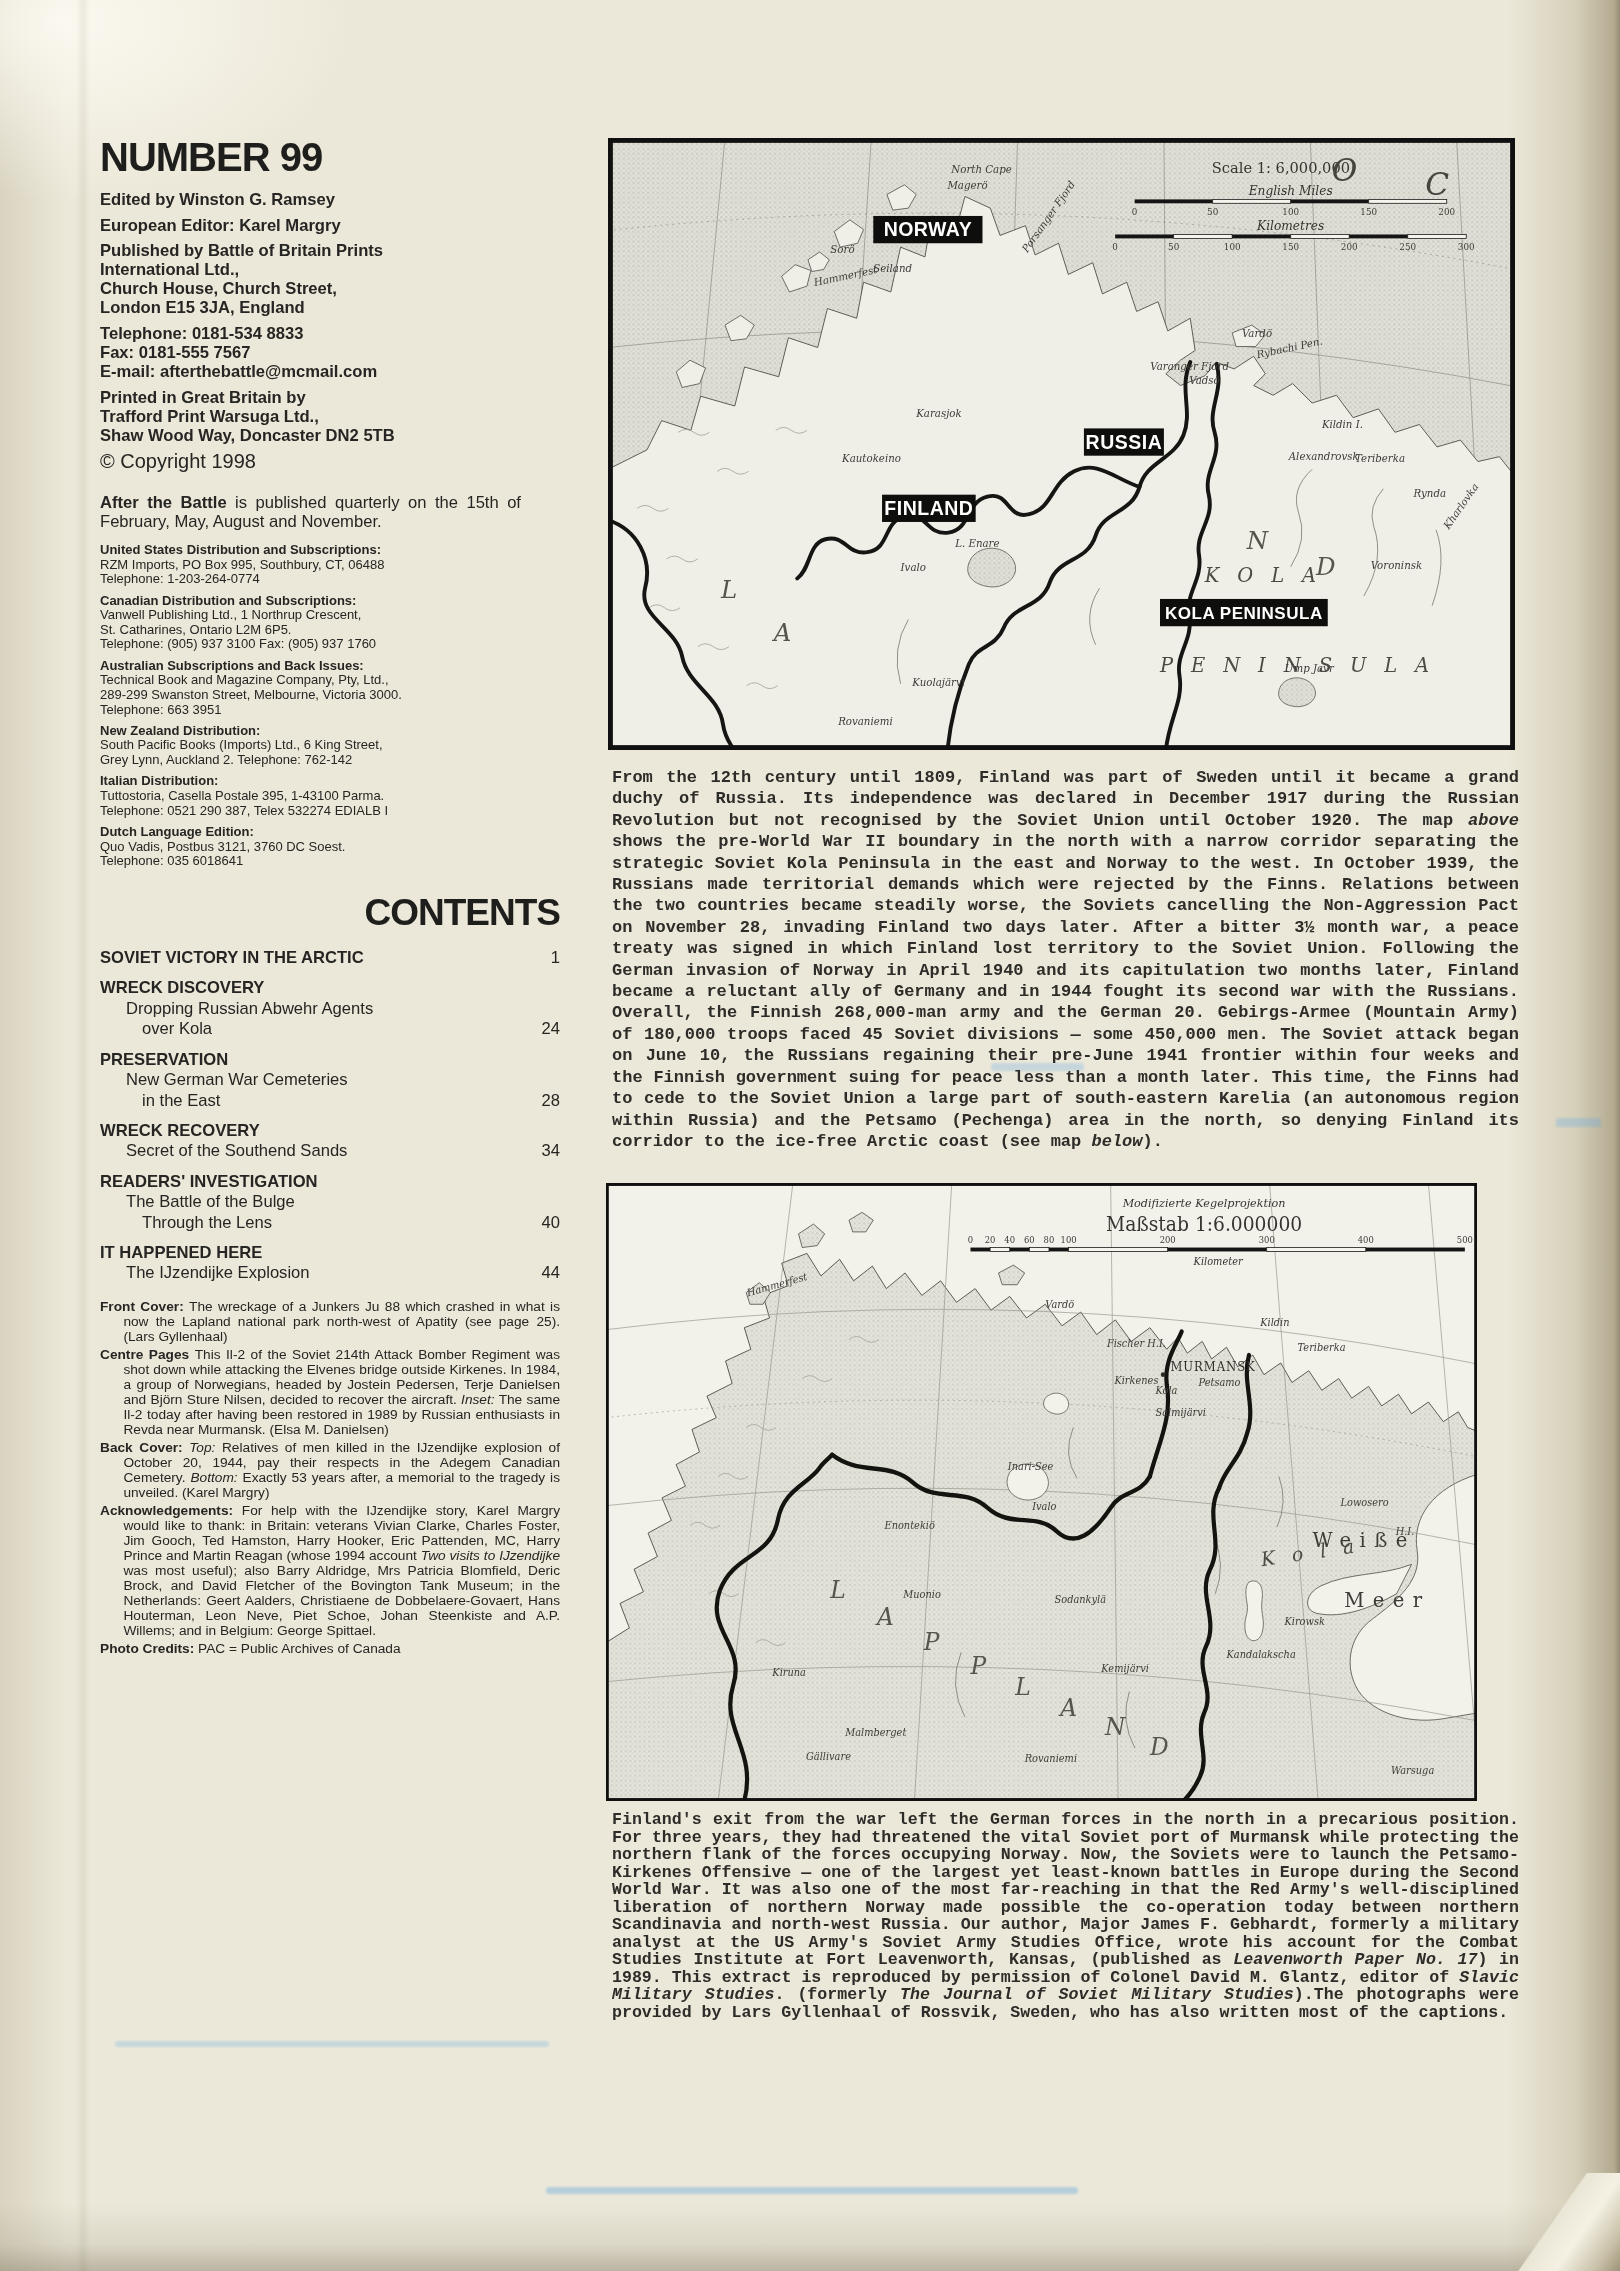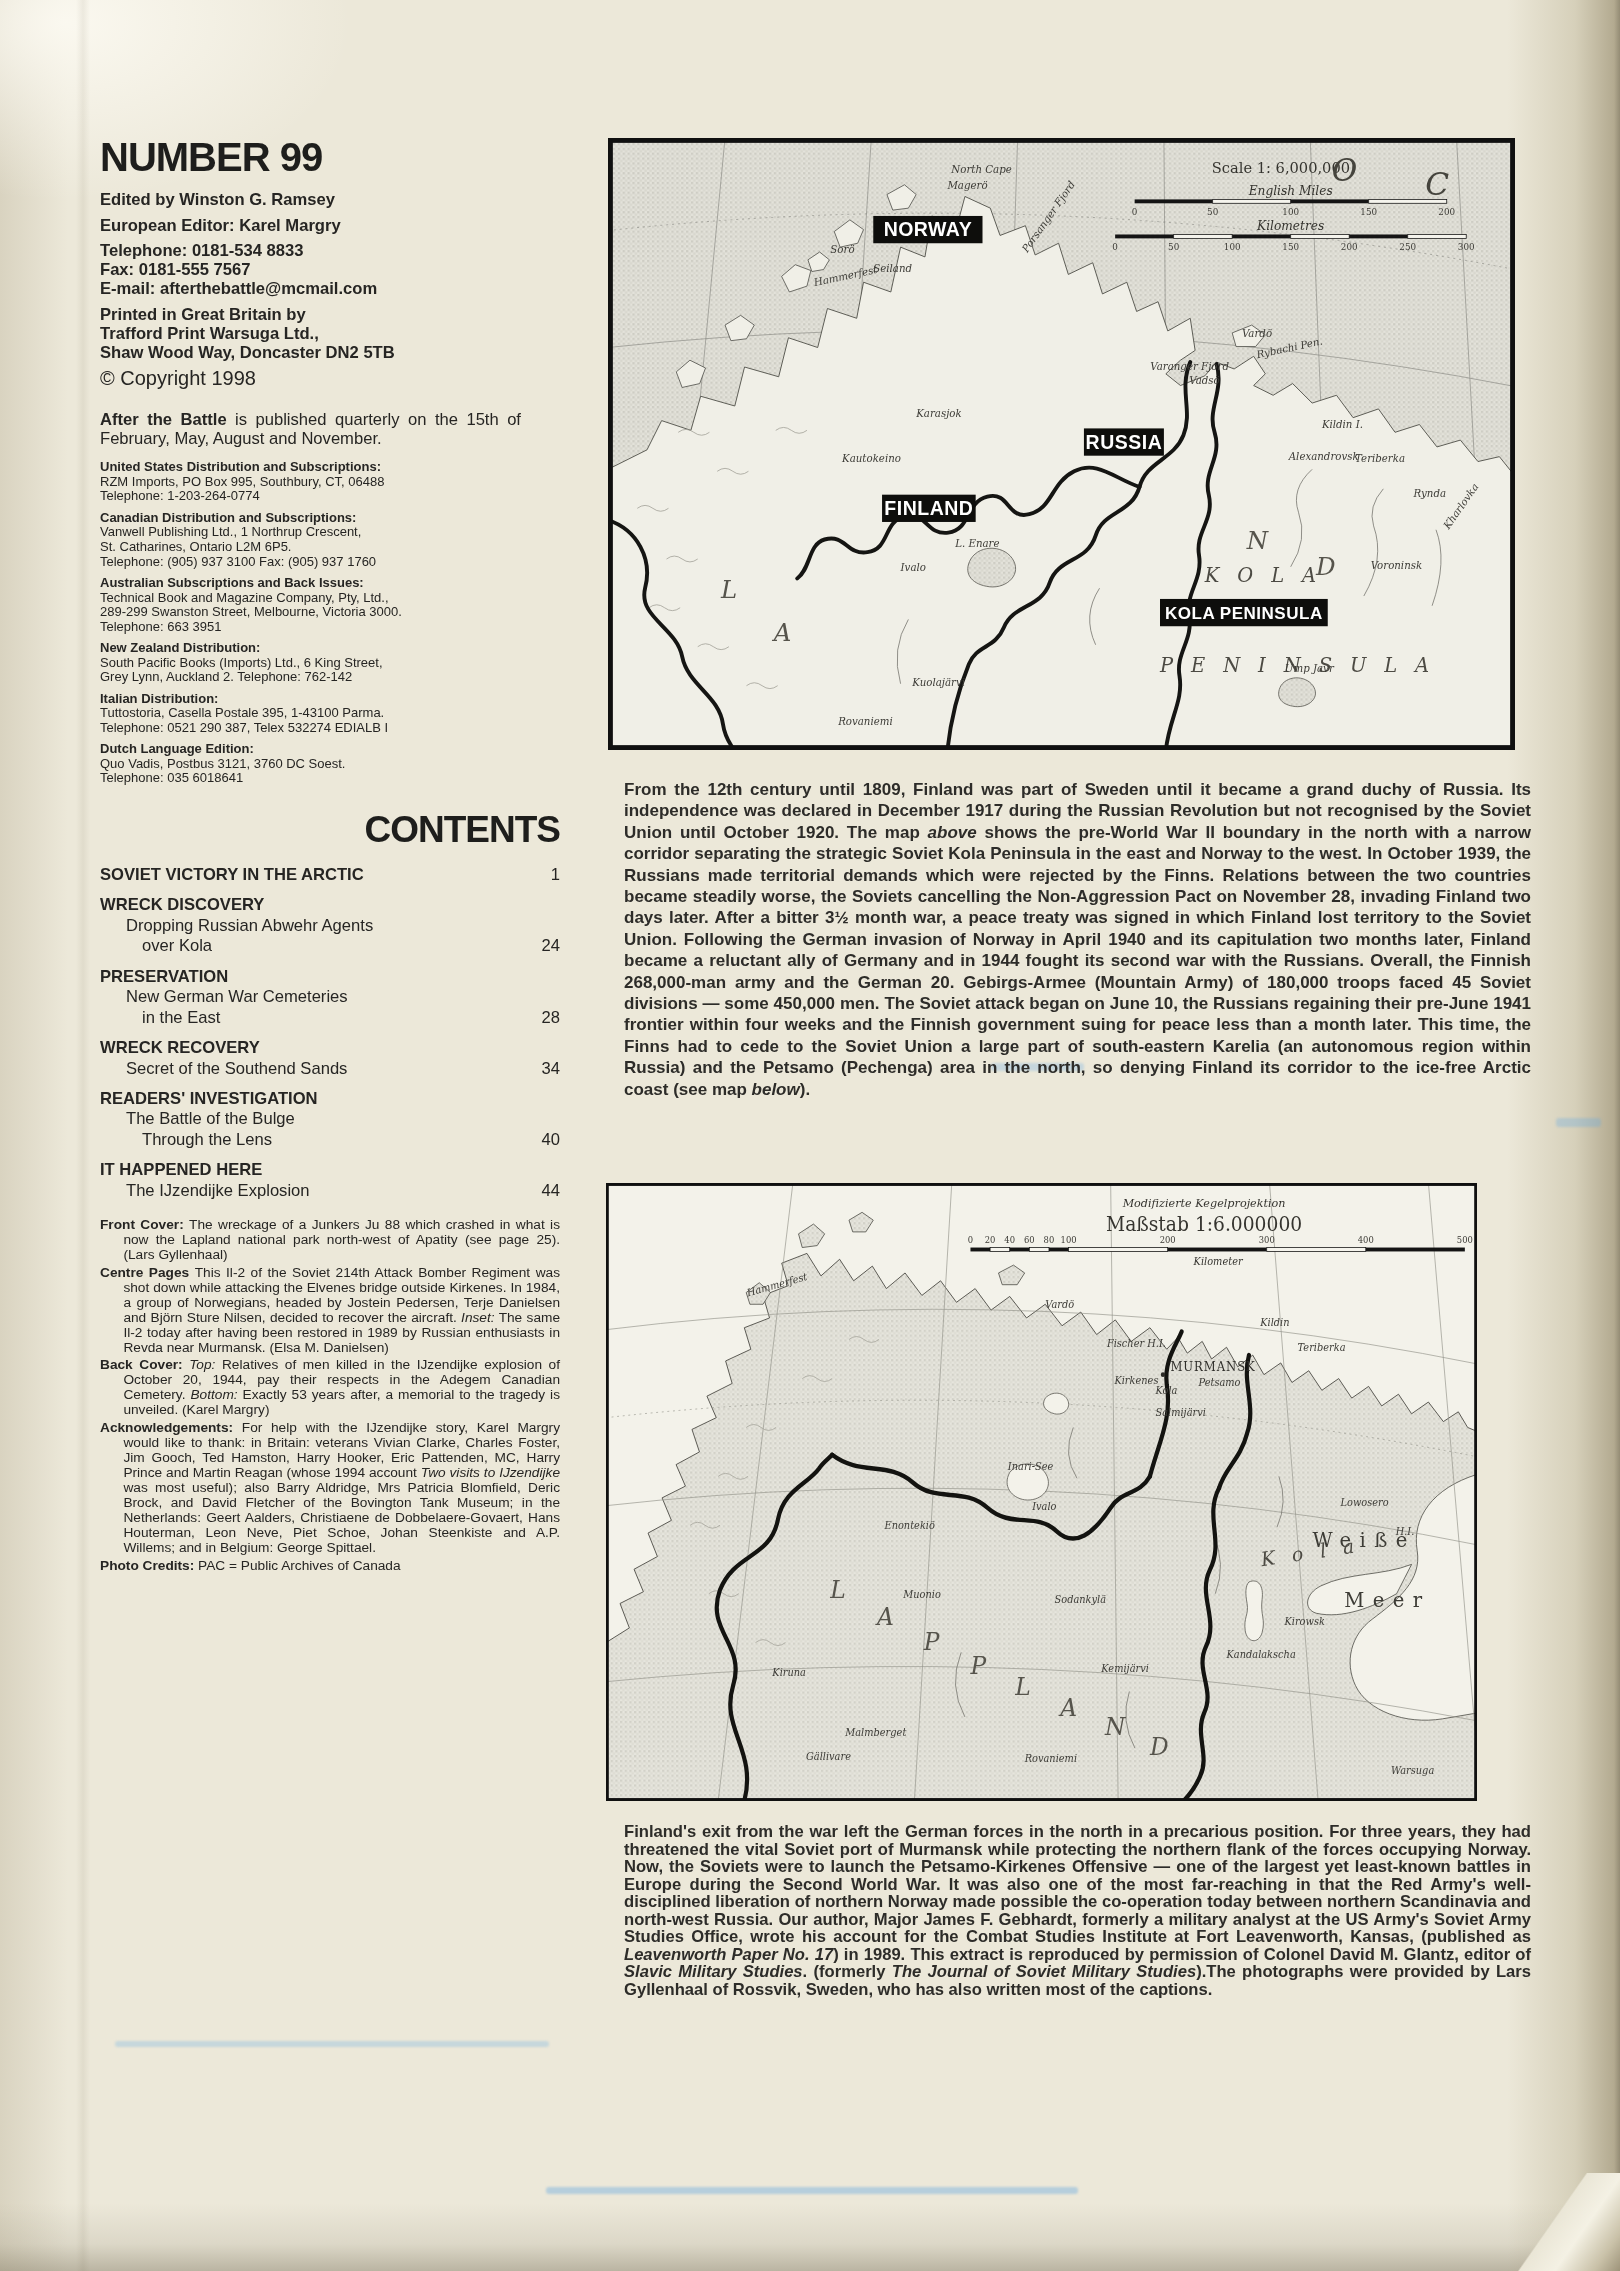--- a/index.html
+++ b/index.html
@@ -46,22 +46,22 @@
   .note{margin:0 0 2.9px 0;font-size:13.7px;line-height:15px;text-align:justify;
         padding-left:23.4px;text-indent:-23.4px;}
   .note .b{font-weight:bold;}
   .note .i{font-style:italic;}
 
   
   .map{position:absolute;background:#e9e8e0;}
   .map1{left:608px;top:138px;width:907px;height:612px;}
   .map2{left:606px;top:1183px;width:871px;height:618px;}
   .map svg{display:block;width:100%;height:100%;}
-  .para{position:absolute;left:608px;width:907px;margin:16px;color:#2d2c29;
-        font-weight:bold;text-align:justify;}
+  .para{position:absolute;left:608px;width:907px;margin:4px;color:#2d2c29;
+        font-weight:bold;text-align:justify;font-family:Liberation Mono, monospace;}
   .para .i{font-style:italic;}
   .para1{top:763px;font-size:17px;line-height:21.4px;}
   .para2{top:1807px;font-size:16.6px;line-height:17.5px;}
 
   
   .m-box{font-family:"Liberation Sans",sans-serif;font-weight:bold;font-size:20px;fill:#ffffff;letter-spacing:.5px;}
   .m-box-sm{font-family:"Liberation Sans",sans-serif;font-weight:bold;font-size:17.5px;fill:#ffffff;letter-spacing:.5px;}
   .m-place{font-family:"DejaVu Serif",serif;font-style:italic;font-size:10.5px;fill:#3c3b36;}
   .m-city{font-family:"DejaVu Serif",serif;font-size:12.5px;letter-spacing:1px;fill:#2f2e2a;}
   .m-serif{font-family:"DejaVu Serif",serif;fill:#35342f;}
@@ -84,20 +84,26 @@
   <div class="crease-left"></div>
 
   <div class="left-col">
     <h1 class="numissue">NUMBER 99</h1>
 
     <div class="mh-group">
         <div class="mh-line">Edited by Winston G. Ramsey</div>
       </div>
     <div class="mh-group">
         <div class="mh-line">European Editor: Karel Margry</div>
+      </div>
+    <div class="mh-group">
+        <div class="mh-line">Published by Battle of Britain Prints</div>
+        <div class="mh-line">International Ltd.,</div>
+        <div class="mh-line">Church House, Church Street,</div>
+        <div class="mh-line">London E15 3JA, England</div>
       </div>
     <div class="mh-group">
         <div class="mh-line">Telephone: 0181-534 8833</div>
         <div class="mh-line">Fax: 0181-555 7567</div>
         <div class="mh-line">E-mail: afterthebattle@mcmail.com</div>
       </div>
     <div class="mh-group">
         <div class="mh-line">Printed in Great Britain by</div>
         <div class="mh-line">Trafford Print Warsuga Ltd.,</div>
         <div class="mh-line">Shaw Wood Way, Doncaster DN2 5TB</div>

